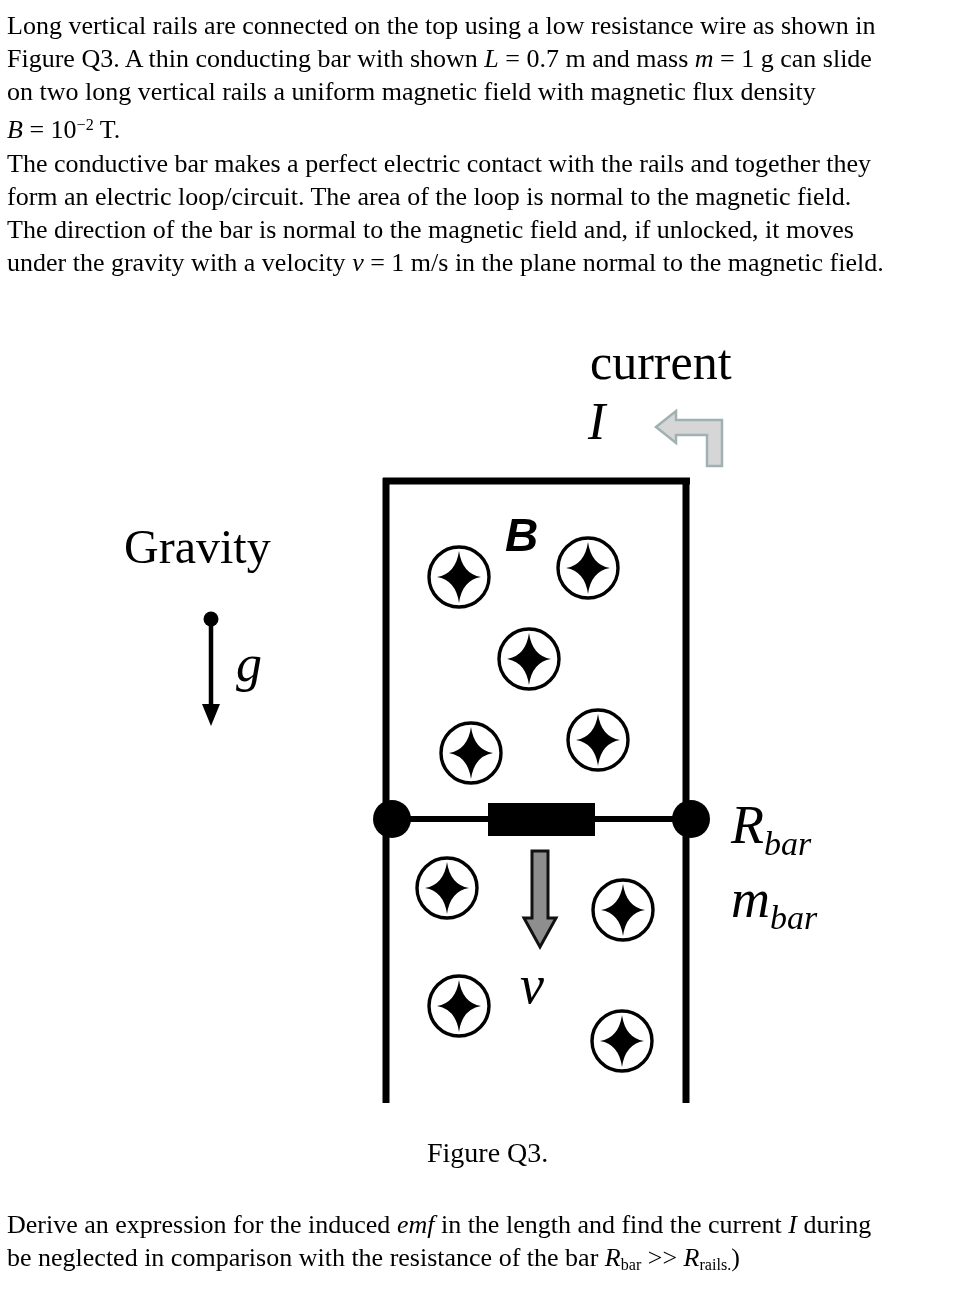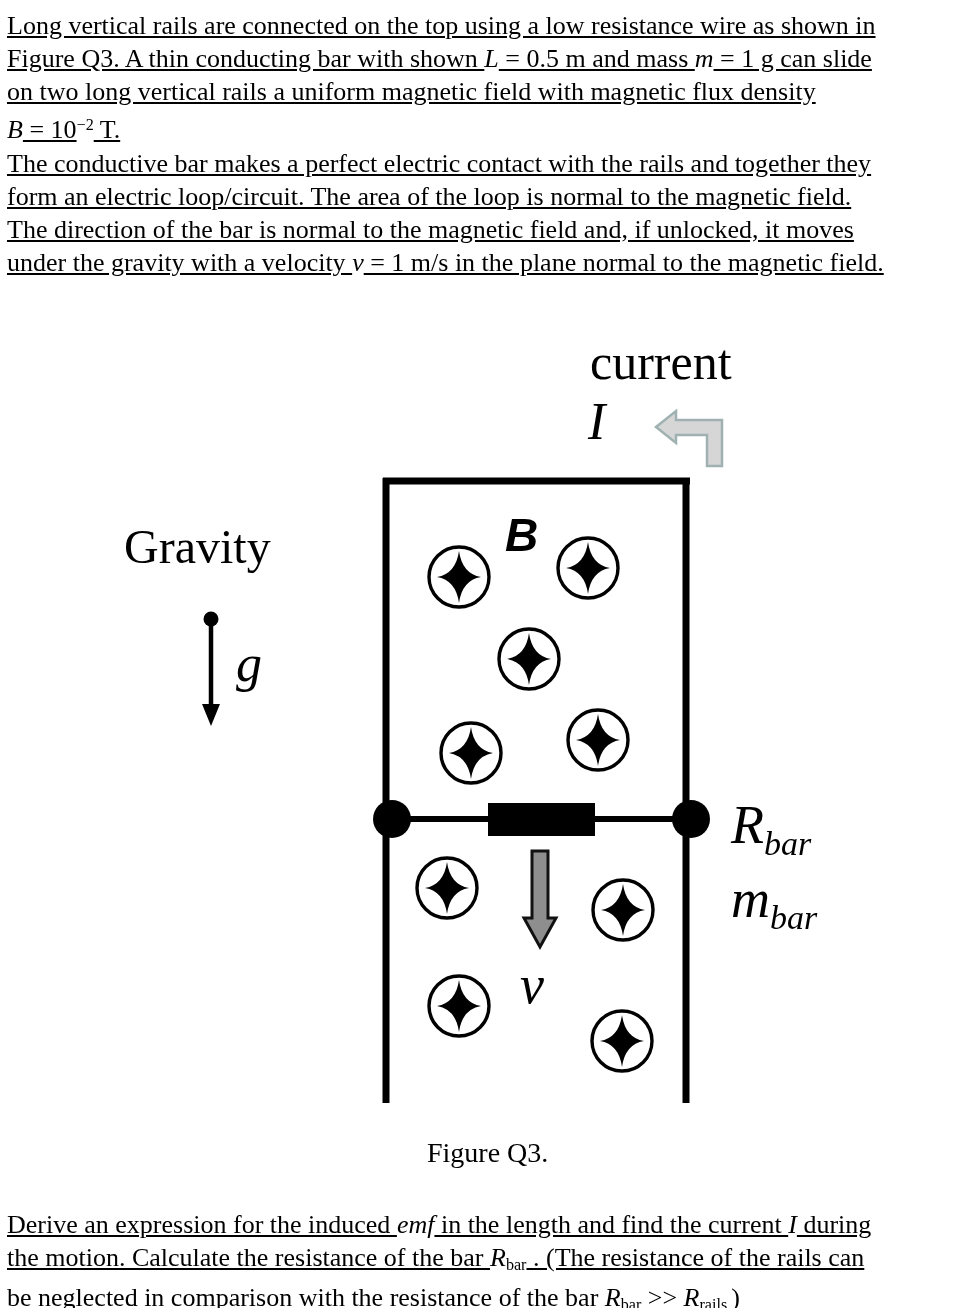--- a/index.html
+++ b/index.html
@@ -7,21 +7,21 @@
     position:relative;
     width:970px;height:1308px;
     background:#ffffff;
     color:#000;
     font-family:"Liberation Serif", serif;
     overflow:hidden;
   }
   
   .para{position:absolute;left:7px;width:960px;font-size:26px;}
   .tl{line-height:33px;white-space:nowrap;}
-  .r-n{font-style:normal;text-decoration:underline;}
+  .r-n{font-style:normal;}
   .r-i{font-style:italic;}
   .r-sup{font-size:62%;vertical-align:0.5em;}
   .r-sub{font-size:62%;vertical-align:-0.25em;}
   
   .fl{position:absolute;white-space:nowrap;}
   .lbl-current{left:590px;top:333px;font-size:50px;}
   .lbl-I{left:588px;top:392px;font-size:52px;font-style:italic;}
   .lbl-B{left:505px;top:508px;font-size:46px;font-weight:bold;font-style:italic;font-family:"Liberation Sans",sans-serif;}
   .lbl-gravity{left:124px;top:519px;font-size:48px;}
   .lbl-g{left:236px;top:634px;font-size:52px;font-style:italic;}
@@ -33,21 +33,21 @@
   .lbl-caption{left:427px;top:1137px;font-size:28px;}
   svg.diagram{position:absolute;left:0;top:0;}
 </style>
 </head>
 <body>
 
 <div class="page">
 
   <div class="para" style="top:9px">
       <div class="tl"><span class="r-n">Long vertical rails are connected on the top using a low resistance wire as shown in</span></div>
-      <div class="tl"><span class="r-n">Figure Q3. A thin conducting bar with shown </span><span class="r-i">L</span><span class="r-n"> = 0.5 m and mass </span><span class="r-i">m</span><span class="r-n"> = 1 g can slide</span></div>
+      <div class="tl"><span class="r-n">Figure Q3. A thin conducting bar with shown </span><span class="r-i">L</span><span class="r-n"> = 0.7 m and mass </span><span class="r-i">m</span><span class="r-n"> = 1 g can slide</span></div>
       <div class="tl"><span class="r-n">on two long vertical rails a uniform magnetic field with magnetic flux density</span></div>
       <div class="tl"><span class="r-i">B</span><span class="r-n"> = 10</span><span class="r-sup">−2</span><span class="r-n"> T.</span></div>
     </div>
   <div class="para" style="top:147px">
       <div class="tl"><span class="r-n">The conductive bar makes a perfect electric contact with the rails and together they</span></div>
       <div class="tl"><span class="r-n">form an electric loop/circuit. The area of the loop is normal to the magnetic field.</span></div>
       <div class="tl"><span class="r-n">The direction of the bar is normal to the magnetic field and, if unlocked, it moves</span></div>
       <div class="tl"><span class="r-n">under the gravity with a velocity </span><span class="r-i">v</span><span class="r-n"> = 1 m/s in the plane normal to the magnetic field.</span></div>
     </div>
 
@@ -98,17 +98,16 @@
     <span class="sym-main">R</span><span class="sym-sub">bar</span>
   </div>
   <div class="fl lbl-mbar">
     <span class="sym-main">m</span><span class="sym-sub">bar</span>
   </div>
 
   <div class="fl lbl-caption">Figure Q3.</div>
 
   <div class="para" style="top:1208px">
       <div class="tl"><span class="r-n">Derive an expression for the induced </span><span class="r-i">emf</span><span class="r-n"> in the length and find the current </span><span class="r-i">I</span><span class="r-n"> during</span></div>
-      <div class="tl"><span class="r-n">the motion. Calculate the resistance of the bar </span><span class="r-i">R</span><span class="r-sub">bar</span><span class="r-n"> . (The resistance of the rails can</span></div>
       <div class="tl"><span class="r-n">be neglected in comparison with the resistance of the bar </span><span class="r-i">R</span><span class="r-sub">bar</span><span class="r-n"> &gt;&gt; </span><span class="r-i">R</span><span class="r-sub">rails.</span><span class="r-n">)</span></div>
     </div>
 
 </div>
 
 </body></html>

